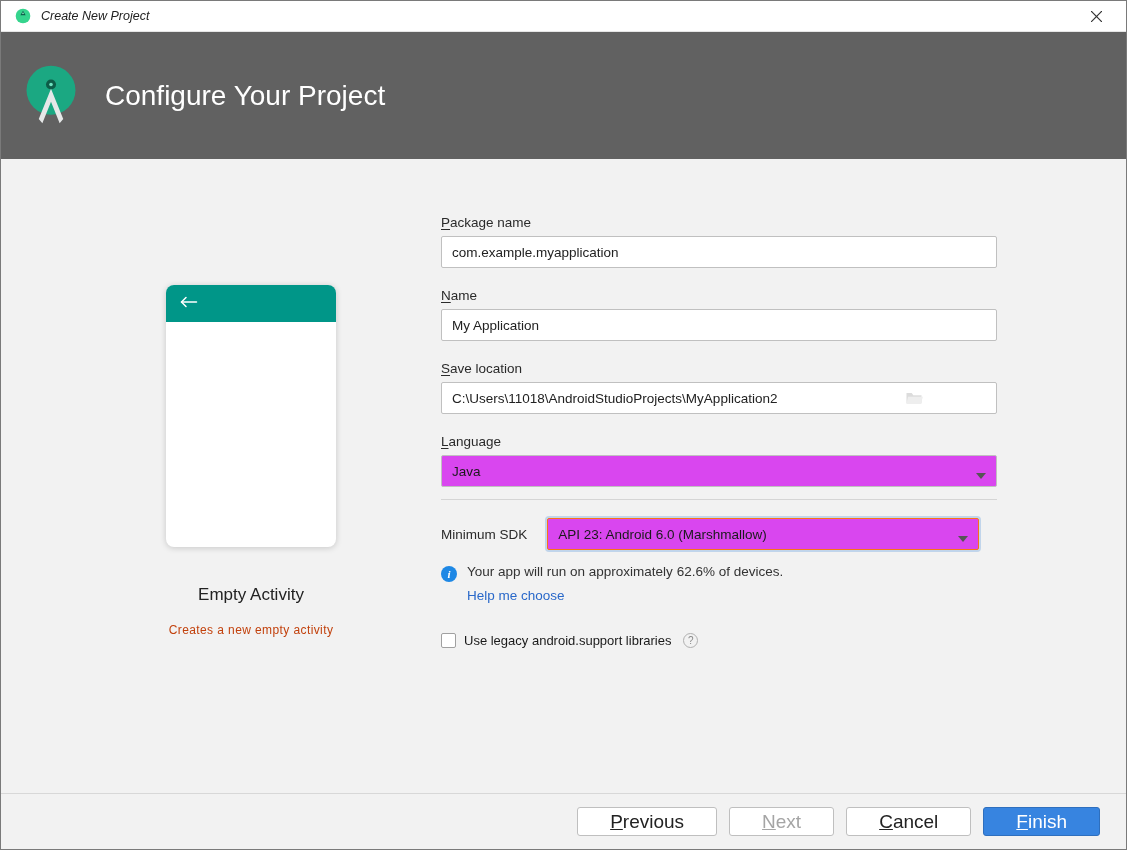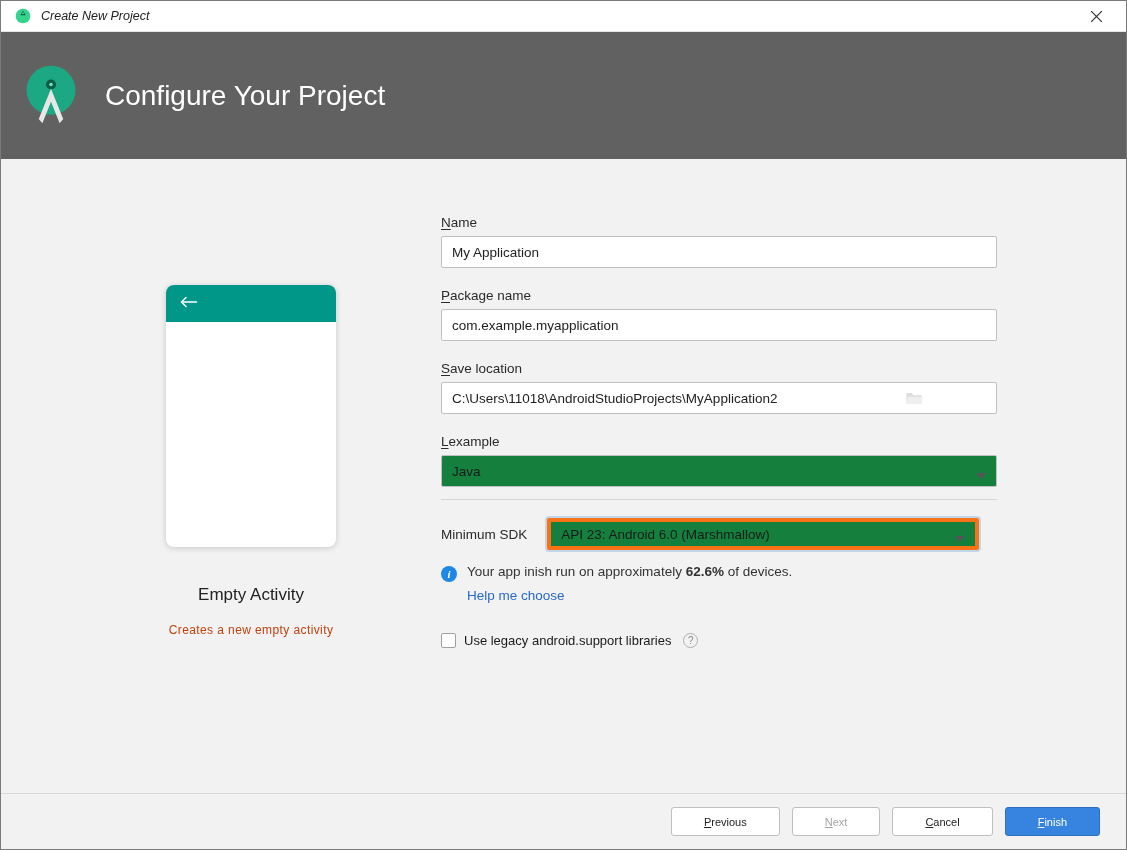--- a/index.html
+++ b/index.html
@@ -128,28 +128,28 @@
     position: absolute; right: 8px; top: 50%; transform: translateY(-50%);
     width: 18px; height: 16px; cursor: pointer;
   }
   .input-with-icon .trailing-icon svg { opacity: 0.35; }
 
   .dropdown {
     width: 556px;
     height: 32px;
     border: 1px solid #c0c0c0;
     border-radius: 2px;
-    background: #15803d;
+    background: #d946ef;
     display: flex; align-items: center; justify-content: space-between;
     padding: 9px 10px;
     font-size: 13.5px;
     cursor: pointer;
   }
   .dropdown.highlight {
-    border: 4px solid #f97316;
+    border: 1px solid #f97316;
     box-shadow: 0 0 0 2px rgba(47,126,216,0.25);
   }
   .dropdown .tri { width: 10px; height: 8px; }
 
   .divider {
     border: none;
     border-top: 1px solid #d5d5d5;
     margin: 12px 0 18px 0;
     width: 556px;
   }
@@ -166,21 +166,21 @@
     color: #fff;
     font-weight: bold;
     font-style: italic;
     font-family: Georgia, serif;
     display: flex; align-items: center; justify-content: center;
     font-size: 11px;
     flex-shrink: 0;
     margin-top: 2px;
   }
   .info-text { font-size: 13.5px; color: #333; }
-  .info-text b { font-weight: 700; }
+  .info-text b { font-weight: 400; }
   .help-link {
     display: block;
     color: #2968c9;
     font-size: 13.5px;
     margin-top: 6px;
     cursor: pointer;
     text-decoration: none;
     margin-left: 26px;
   }
 
@@ -214,21 +214,21 @@
     padding-right: 26px;
     gap: 12px;
   }
   .btn {
     height: 29px;
     min-width: 82px;
     padding: 0 32px;
     border: 1px solid #bfbfbf;
     border-radius: 3px;
     background: #fff;
-    font-size: 11px;
+    font-size: 19px;
     color: #222;
     cursor: pointer;
   }
   .btn .mn { text-decoration: underline; text-underline-offset: 1px; }
   .btn:disabled { color: #a5a5a5; cursor: default; }
   .btn.primary {
     background: #3784e0;
     border-color: #2e6fbe;
     color: #fff;
   }
@@ -278,50 +278,50 @@
       </div>
     </div>
     <div class="template-title">Empty Activity</div>
     <div class="template-desc">Creates a new empty activity</div>
   </div>
 
   <div class="right-col">
 
     <div class="field-block">
       <div class="field-label">
-        <span class="mn">N</span><span>ame</span>
-      </div>
-      <input class="text-input" type="text" value="My Application" style="">
+        <span class="mn">P</span><span>ackage name</span>
+      </div>
+      <input class="text-input" type="text" value="com.example.myapplication" style="">
     </div>
 
     <div class="field-block">
       <div class="field-label">
-        <span class="mn">P</span><span>ackage name</span>
-      </div>
-      <input class="text-input" type="text" value="com.example.myapplication" style="">
+        <span class="mn">N</span><span>ame</span>
+      </div>
+      <input class="text-input" type="text" value="My Application" style="">
     </div>
 
     <div class="field-block">
       <div class="field-label">
         <span class="mn">S</span><span>ave location</span>
       </div>
       <div class="input-with-icon">
         <input class="text-input" type="text" value="C:\Users\11018\AndroidStudioProjects\MyApplication2" style="">
         <span class="trailing-icon">
           <svg viewBox="0 0 24 20">
             <path d="M2 4 L9 4 L11 7 L22 7 L22 18 L2 18 Z" fill="#9e9e9e"></path>
             <path d="M4 9 L24 9 L21 18 L2 18 Z" fill="#cfcfcf"></path>
           </svg>
         </span>
       </div>
     </div>
 
     <div class="field-block" style="margin-bottom:8px;">
       <div class="field-label">
-        <span class="mn">L</span><span>example</span>
+        <span class="mn">L</span><span>anguage</span>
       </div>
       <div class="dropdown">
         <span>Java</span>
         <span class="tri">
           <svg viewBox="0 0 10 6">
               <path d="M0 0 L10 0 L5 6 Z" fill="#555"></path>
             </svg>
         </span>
       </div>
     </div>
@@ -336,21 +336,21 @@
           <svg viewBox="0 0 10 6">
               <path d="M0 0 L10 0 L5 6 Z" fill="#555"></path>
             </svg>
         </span>
       </div>
     </div>
 
     <div class="info-row">
       <span class="info-icon">i</span>
       <span class="info-text">
-        <span>Your app inish run on approximately </span><b>62.6%</b><span> of devices.</span>
+        <span>Your app will run on approximately </span><b>62.6%</b><span> of devices.</span>
       </span>
     </div>
     <a class="help-link">Help me choose</a>
 
     <div class="checkbox-row">
       <span class="checkbox"></span>
       <span>Use legacy android.support libraries</span>
       <span class="help-circ">?</span>
     </div>
 

